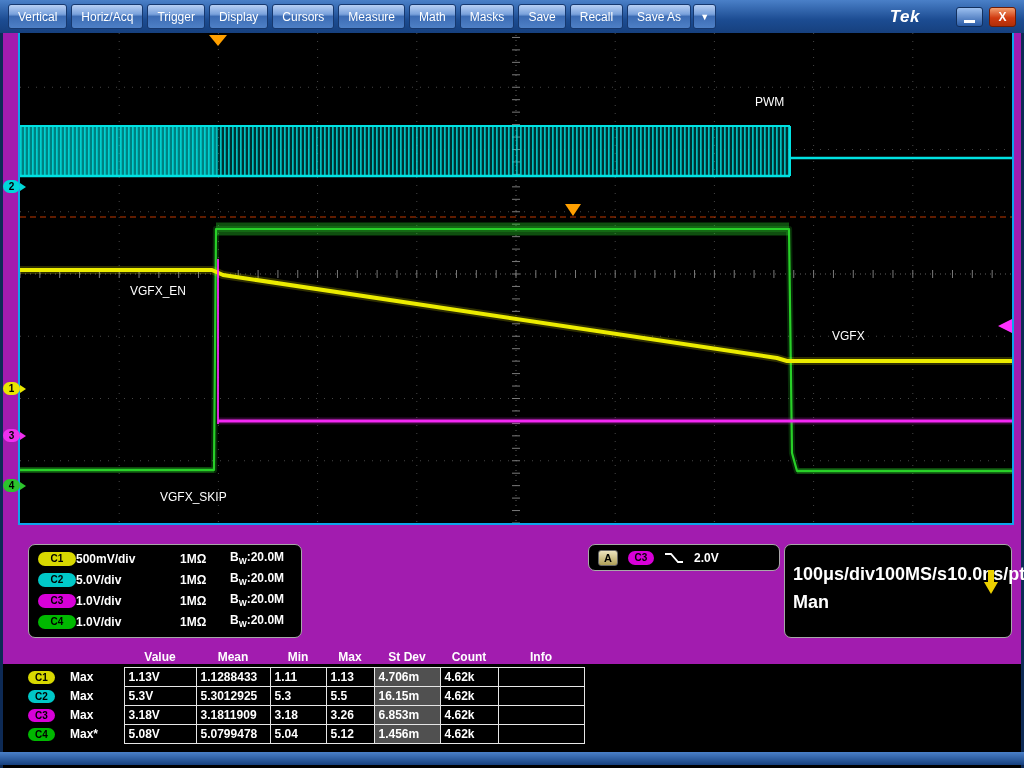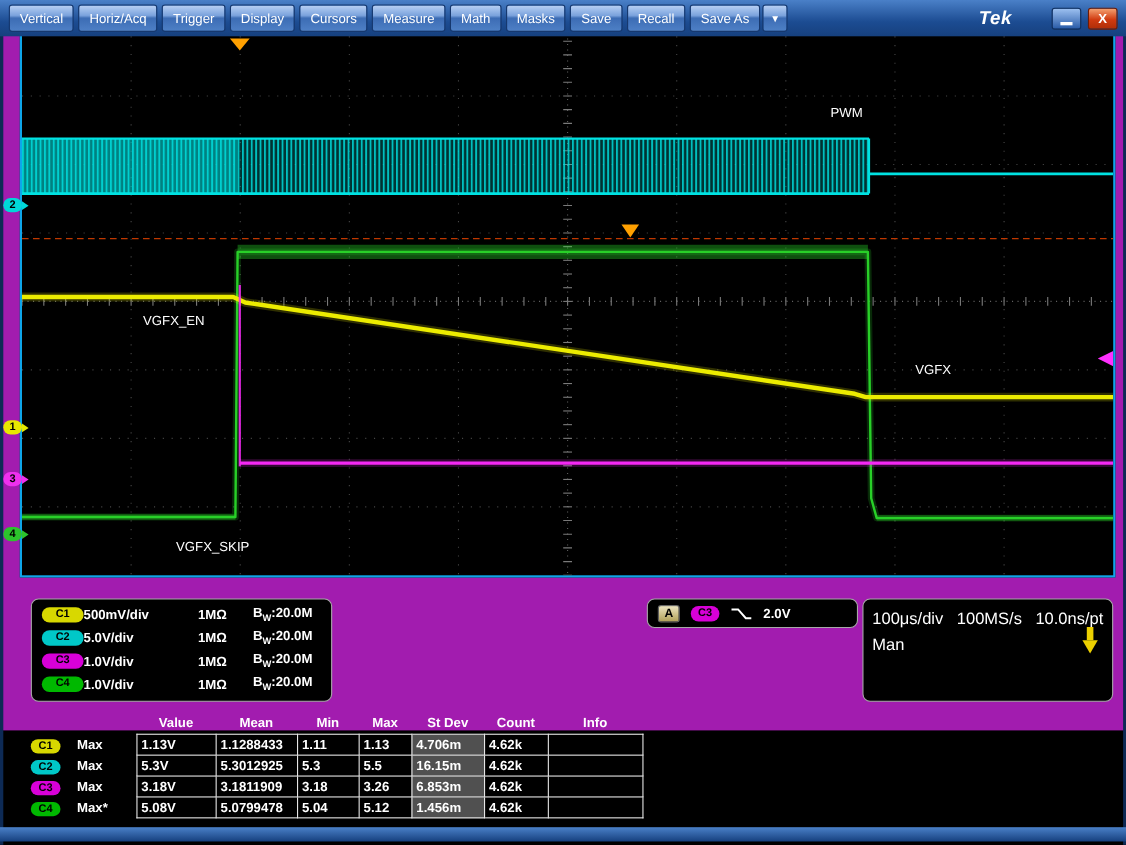--- a/index.html
+++ b/index.html
@@ -24,21 +24,21 @@
 .mpill{min-width:17px;height:13px;border-radius:7px;color:#000;font-weight:bold;font-size:10px;line-height:13px;text-align:center;padding:0 2px;}
 .mptr{width:0;height:0;border-top:4px solid transparent;border-bottom:4px solid transparent;border-left:6px solid #fff;}
 .wlabel{fill:#fff;font-size:12px;font-family:"Liberation Sans",sans-serif;}
 .box{position:absolute;background:#000;border:1px solid #a8a8a8;border-radius:7px;z-index:2;}
 .ch-box{left:28px;top:544px;width:274px;height:94px;padding:3px 0;}
 .chrow{display:grid;grid-template-columns:38px 104px 50px auto;align-items:center;height:21px;padding:0 9px;color:#fff;font-weight:bold;font-size:12px;}
 .pill{display:inline-block;min-width:26px;height:14px;border-radius:7px;color:#000;font-weight:bold;font-size:10px;line-height:14px;text-align:center;padding:0 2px;}
 .bw sub{font-size:8.5px;}
 .trig-box{left:588px;top:544px;width:192px;height:27px;display:flex;align-items:center;gap:10px;padding:0 9px;color:#fff;font-weight:bold;font-size:12px;}
 .abadge{background:linear-gradient(#ece4c0,#b0a058);color:#000;font-weight:bold;font-size:11px;padding:1px 5px;border-radius:3px;border:1px solid #666;}
-.horiz-box{left:784px;top:544px;width:228px;height:94px;padding:8px 8px;color:#fff;font-weight:normal;font-size:15px;}
+.horiz-box{left:784px;top:544px;width:228px;height:94px;padding:18px 8px;color:#fff;font-weight:bold;font-size:18px;}
 .hrow1{display:flex;justify-content:space-between;padding:1px 0 4px;}
 .hrow{display:grid;grid-template-columns:96px auto;padding:2.5px 0;}
 .dl-arrow{position:absolute;right:12px;top:24px;}
 .meas{position:absolute;left:28px;top:648px;border-collapse:collapse;color:#fff;font-size:12px;z-index:2;}
 .meas th.h{font-weight:bold;text-align:center;padding:2px 2px 3px;}
 .meas th.w0{width:38px;}.meas th.w1{width:58px;}
 .meas td{height:19px;}
 .meas td.nb{border:none;padding-right:4px;}
 .meas td.name{font-weight:bold;padding:0 6px 0 4px;white-space:nowrap;}
 .meas td.cell{border:1px solid #e6e6e6;padding:0 4px;font-weight:bold;background:#000;}

